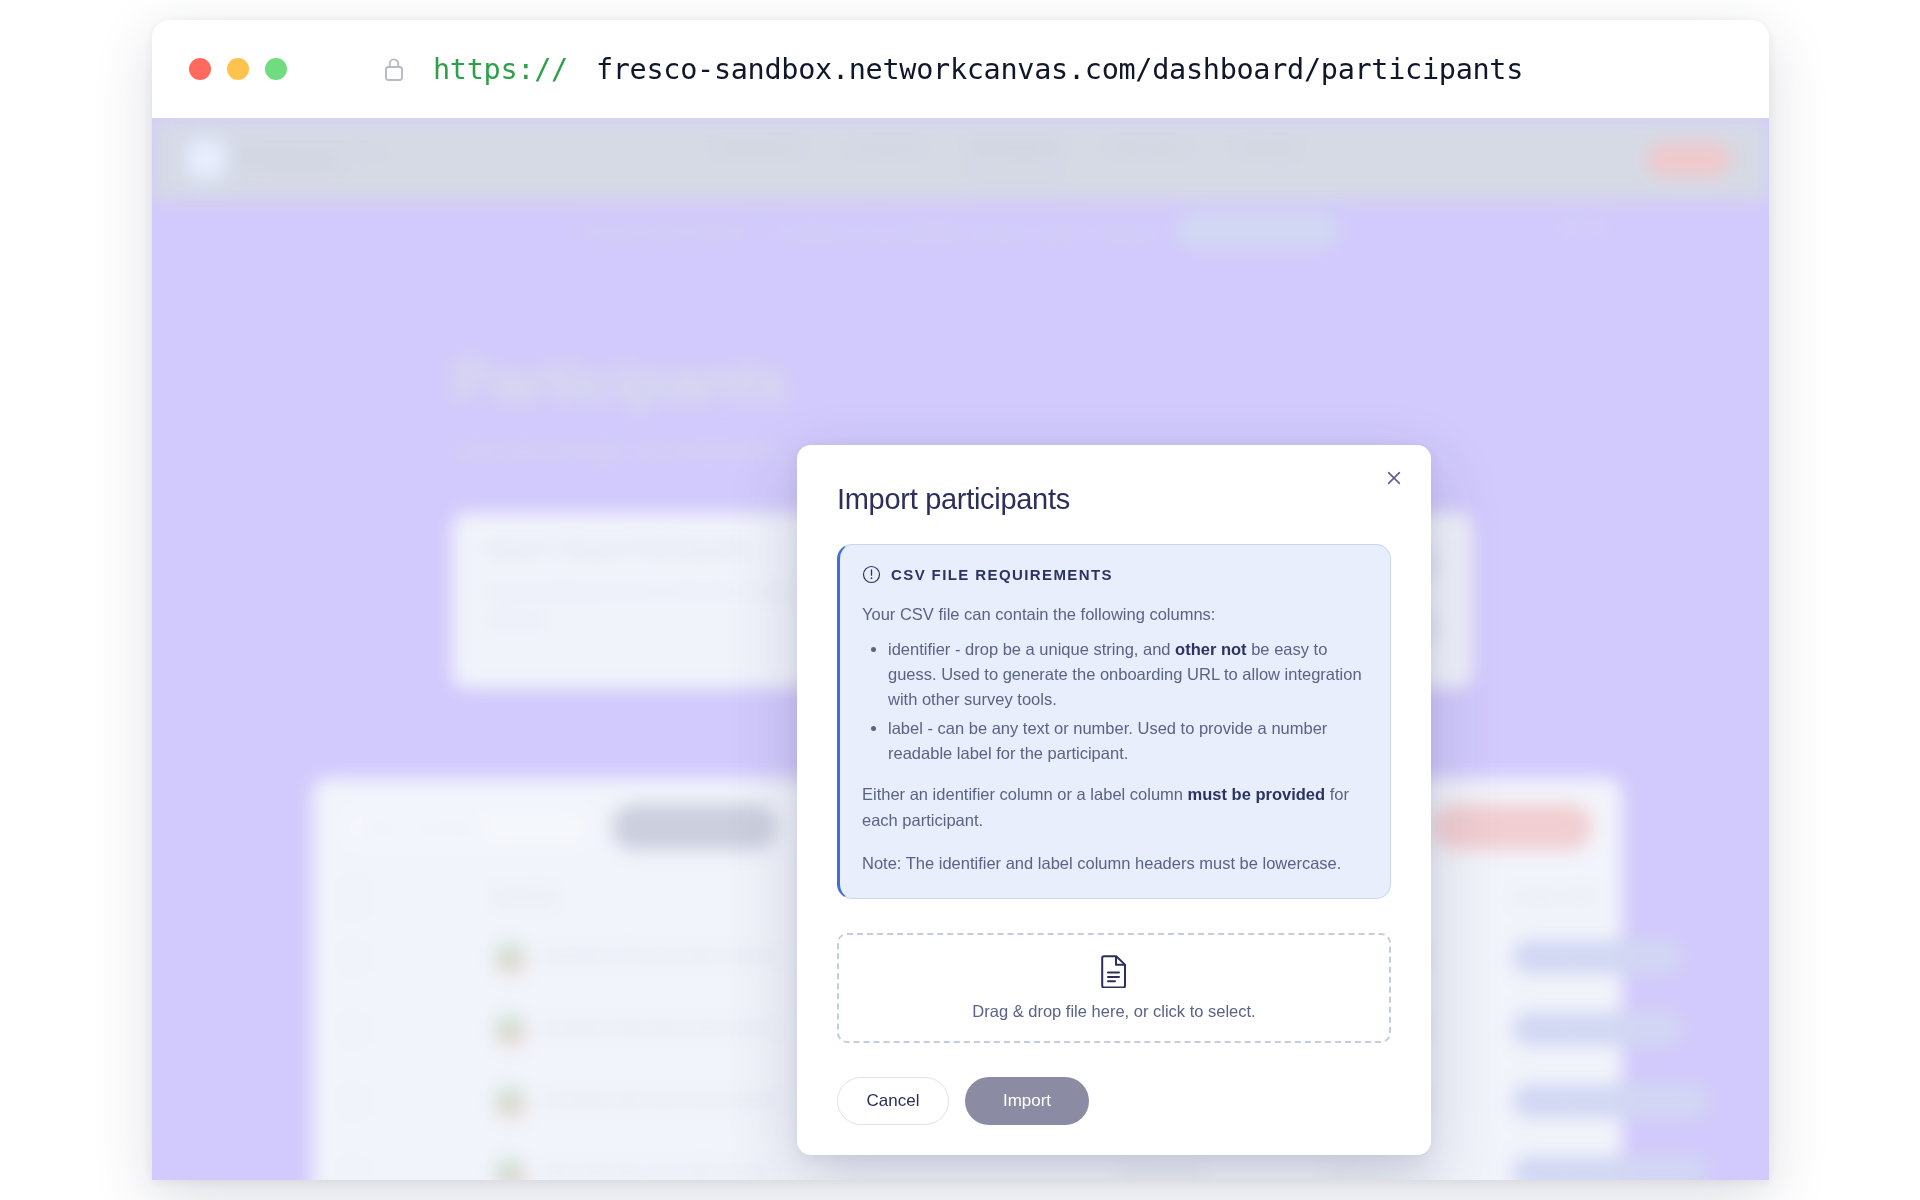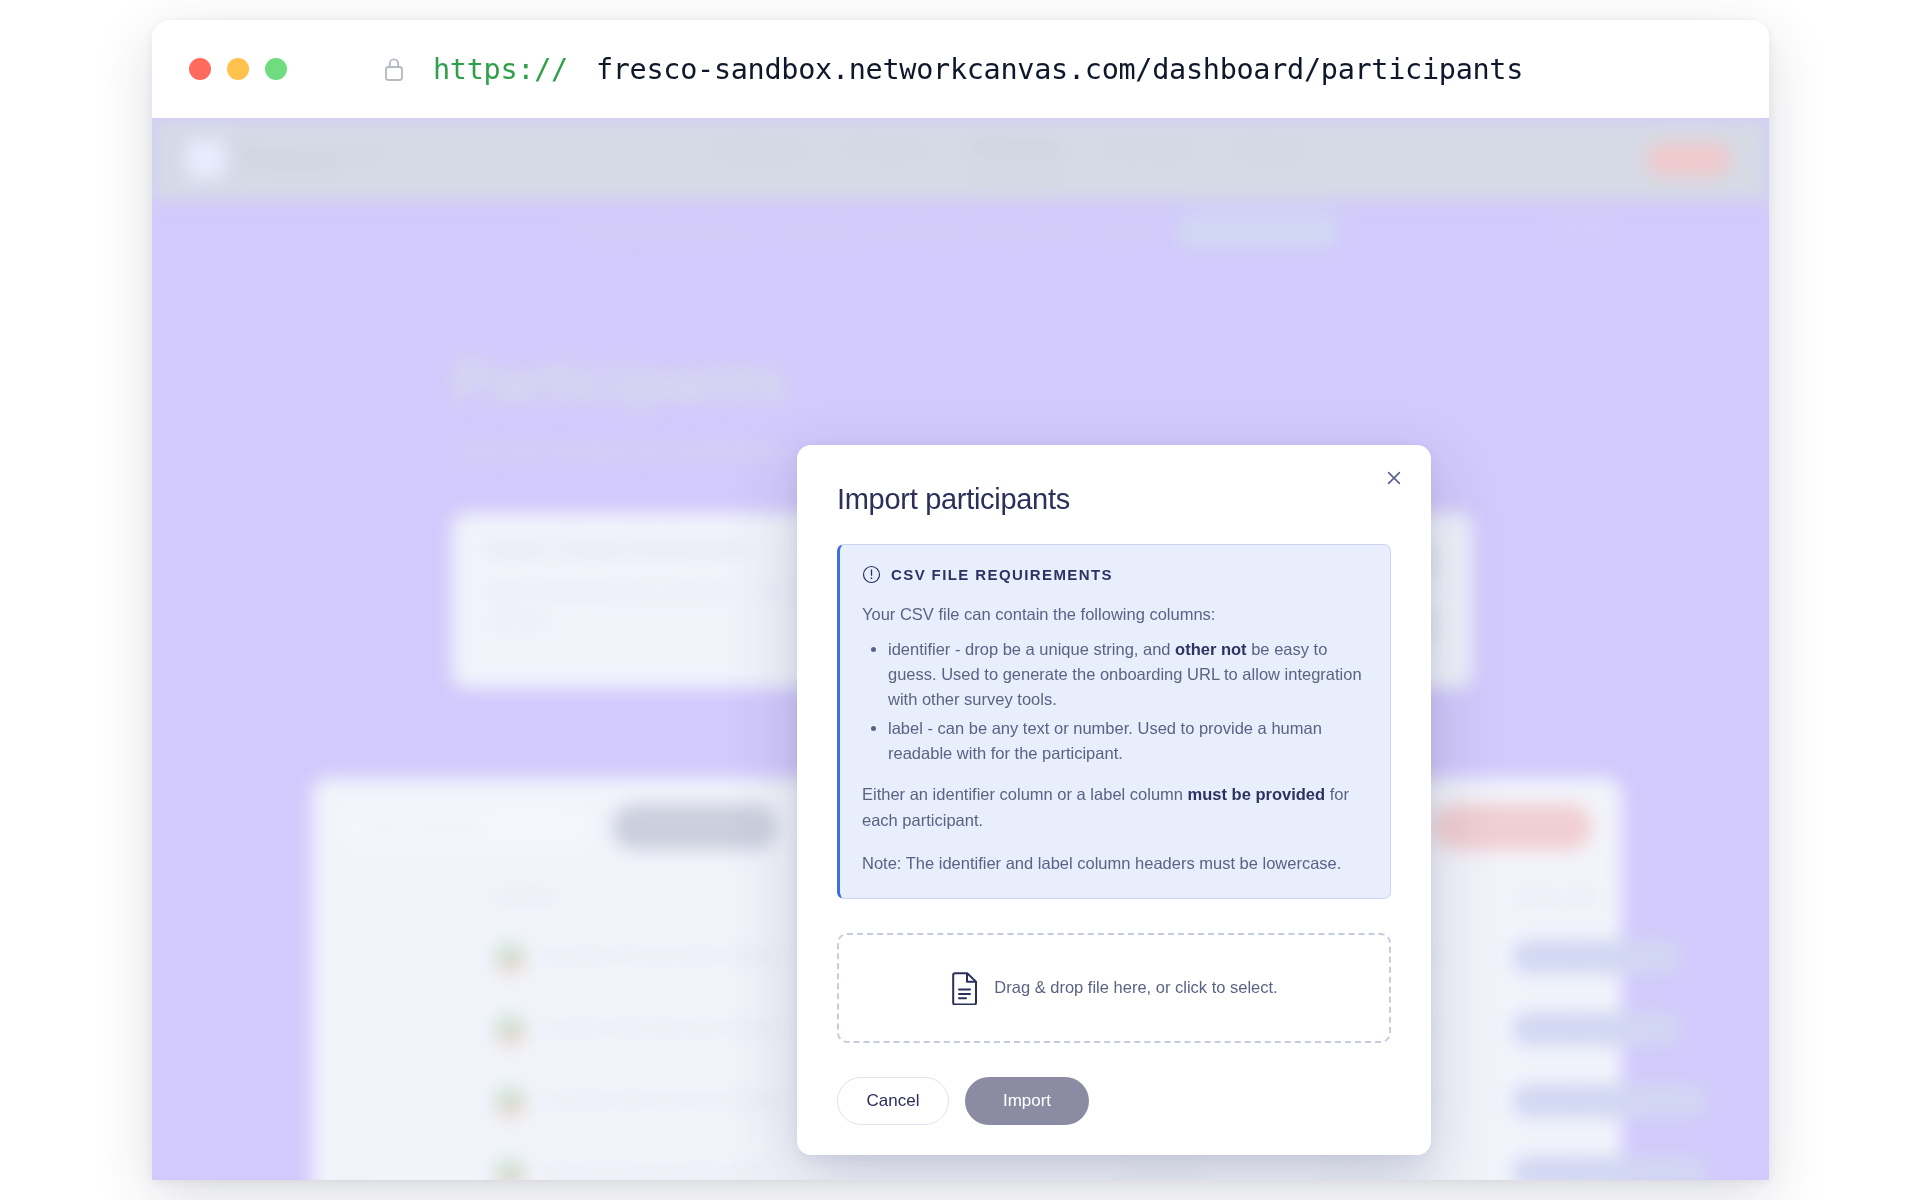--- a/index.html
+++ b/index.html
@@ -266,21 +266,21 @@
     font-weight: 400;
     color: #2b2f5a;
     letter-spacing: -0.3px;
     margin-bottom: 28px;
   }
 
   
   #csv-callout {
     border: 1px solid #c9d6f2;
     border-left: 3px solid #3f6fd8;
-    border-radius: 7px;
+    border-radius: 15px;
     background: #e8eefc;
     padding: 20px 22px 22px 22px;
   }
   .callout-head {
     display: flex; align-items: center; gap: 10px;
     margin-bottom: 18px;
   }
   .callout-head-text {
     font-size: 15px;
     font-weight: 700;
@@ -317,21 +317,21 @@
   .callout-p.note { margin-top: 18px; }
   .callout-list b, .callout-p b { color: #2c3361; font-weight: 700; }
 
   
   #dropzone {
     margin-top: 34px;
     border: 2px dashed #c4ccde;
     border-radius: 10px;
     height: 110px;
     display: flex;
-    flex-direction: row;
+    flex-direction: column;
     align-items: center;
     justify-content: center;
     gap: 14px;
     cursor: pointer;
     background: #ffffff;
   }
   #file-icon { display: block; }
   #dropzone-text {
     font-size: 16.5px;
     color: #5b6385;
@@ -500,21 +500,21 @@
               <path d="M9.5 4.9v5.3" stroke="#2c3361" stroke-width="1.3" stroke-linecap="round"></path>
               <circle cx="9.5" cy="13.2" r="0.85" fill="#2c3361"></circle>
             </svg>
             <span class="callout-head-text">CSV FILE REQUIREMENTS</span>
           </div>
 
           <p class="callout-p">Your CSV file can contain the following columns:</p>
 
           <ul class="callout-list">
             <li><span>identifier - drop be a unique string, and </span><b>other not</b><span> be easy to guess. Used to generate the onboarding URL to allow integration with other survey tools.</span></li>
-            <li><span>label - can be any text or number. Used to provide a human readable with for the participant.</span></li>
+            <li><span>label - can be any text or number. Used to provide a number readable label for the participant.</span></li>
           </ul>
 
           <p class="callout-p spaced"><span>Either an identifier column or a label column </span><b>must be provided</b><span> for each participant.</span></p>
 
           <p class="callout-p note">Note: The identifier and label column headers must be lowercase.</p>
         </div>
 
         <div id="dropzone">
           <svg id="file-icon" width="30" height="34" viewBox="0 0 30 34" fill="none">
             <path d="M5 2.2h12.2L26 10.6v21.2a1.8 1.8 0 0 1-1.8 1.8H5a1.8 1.8 0 0 1-1.8-1.8V4a1.8 1.8 0 0 1 1.8-1.8Z" stroke="#2b2f5a" stroke-width="2" stroke-linejoin="round"></path>

